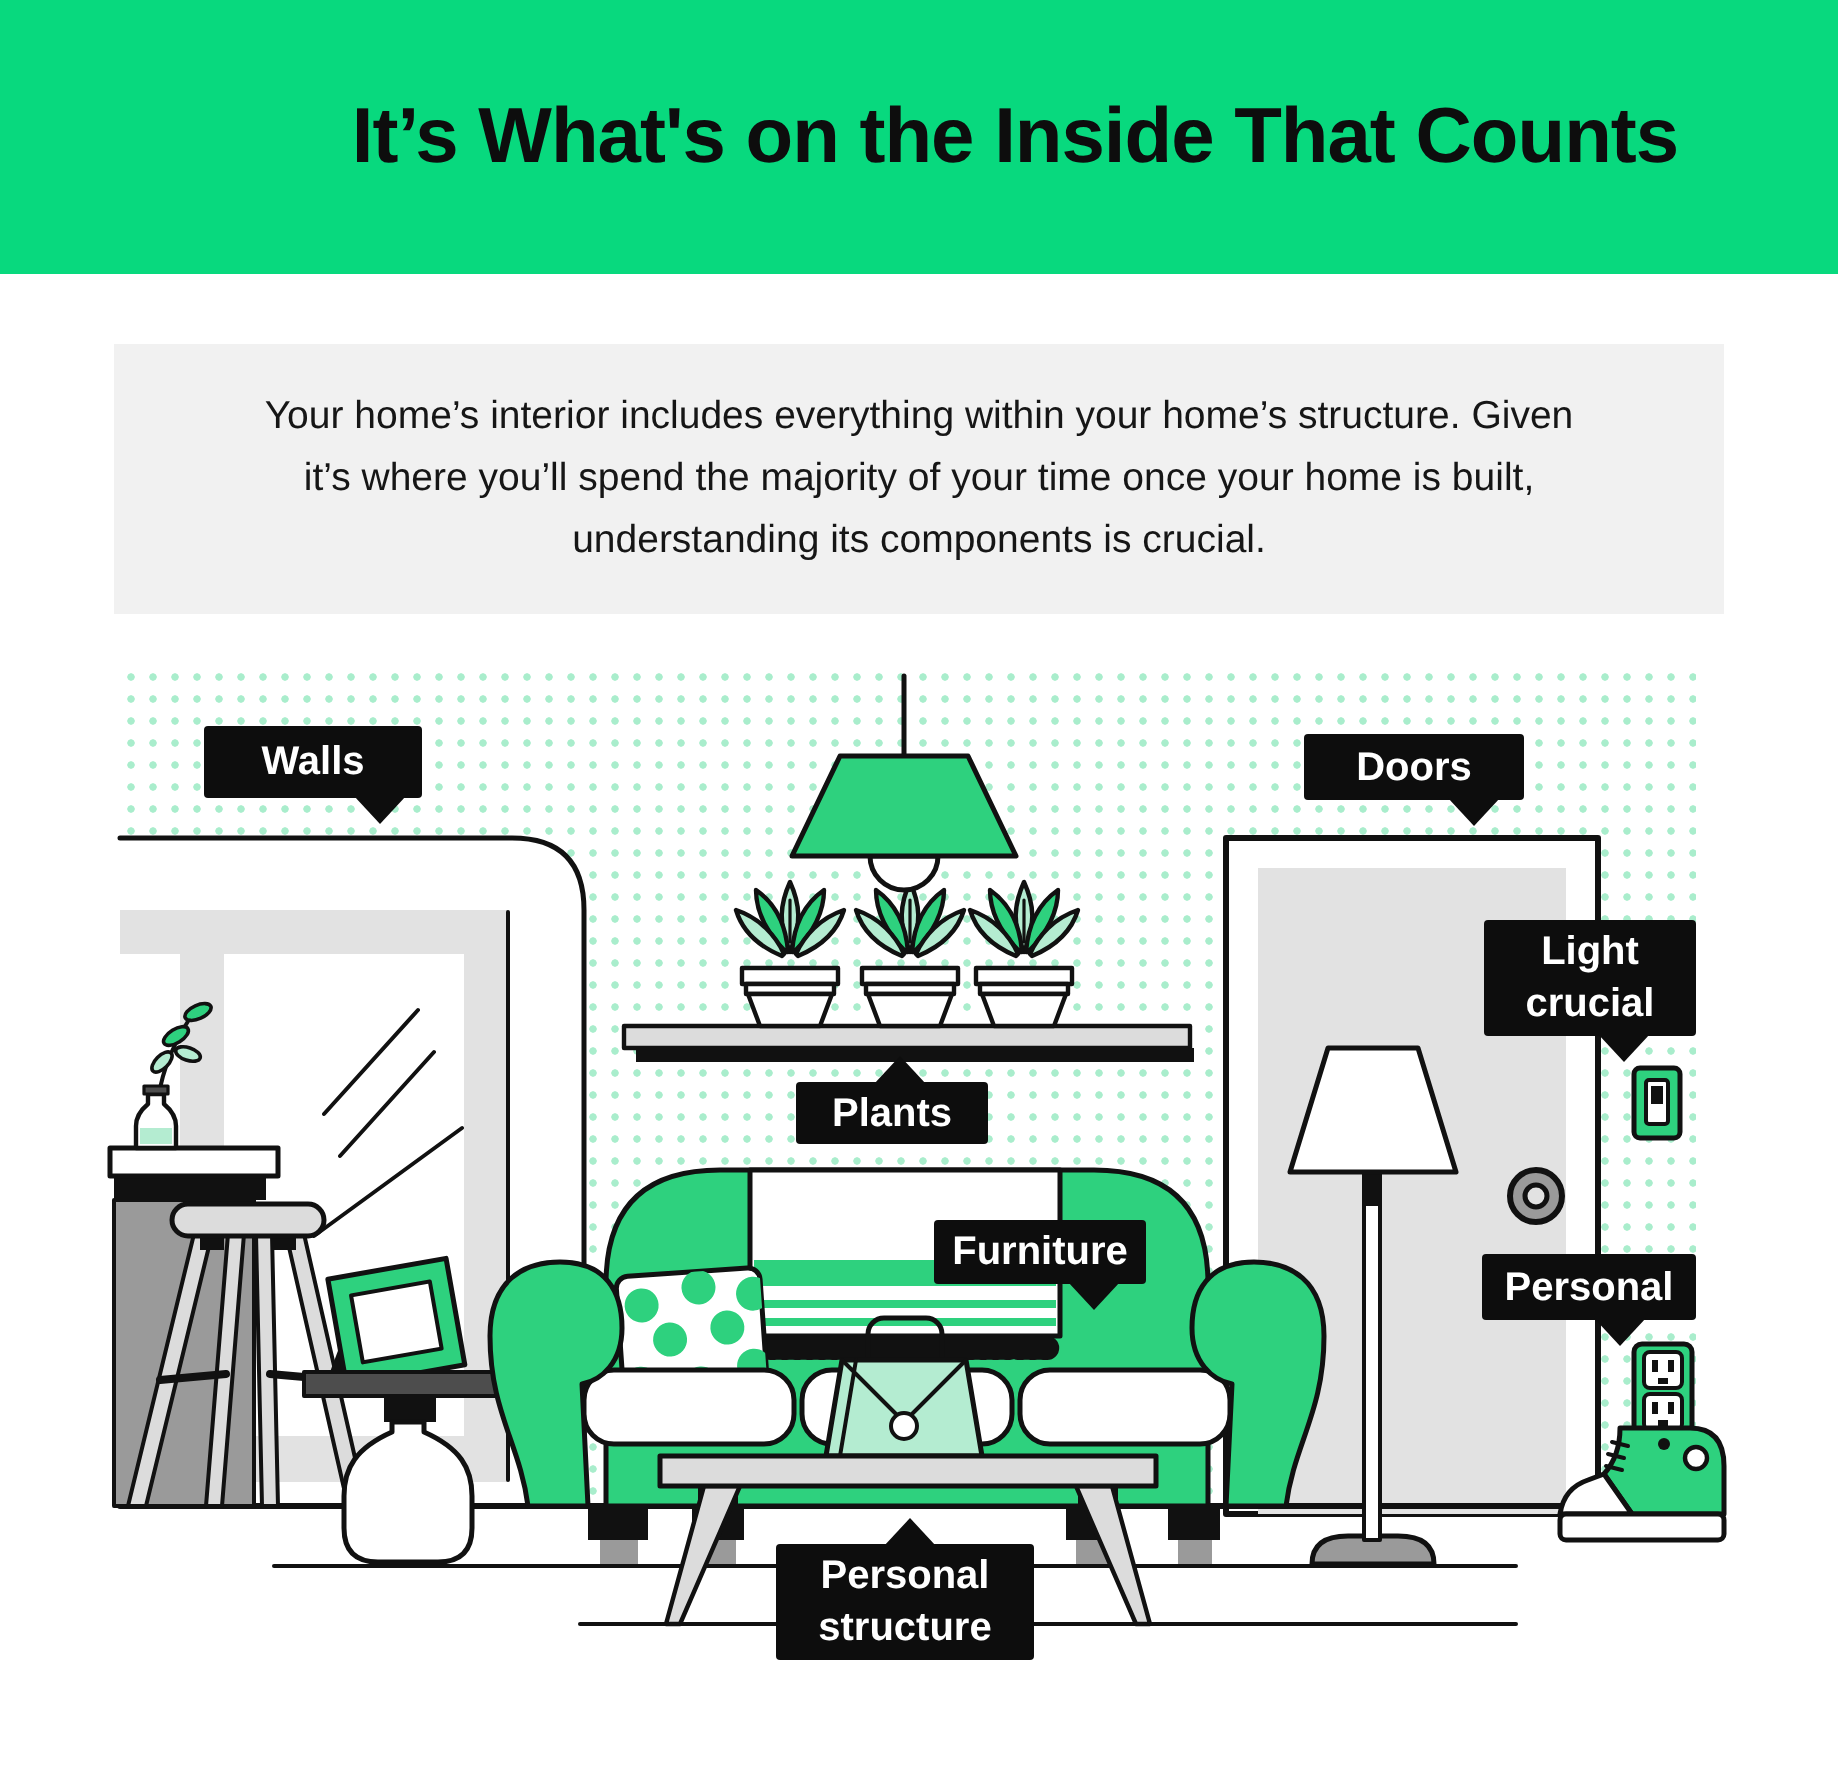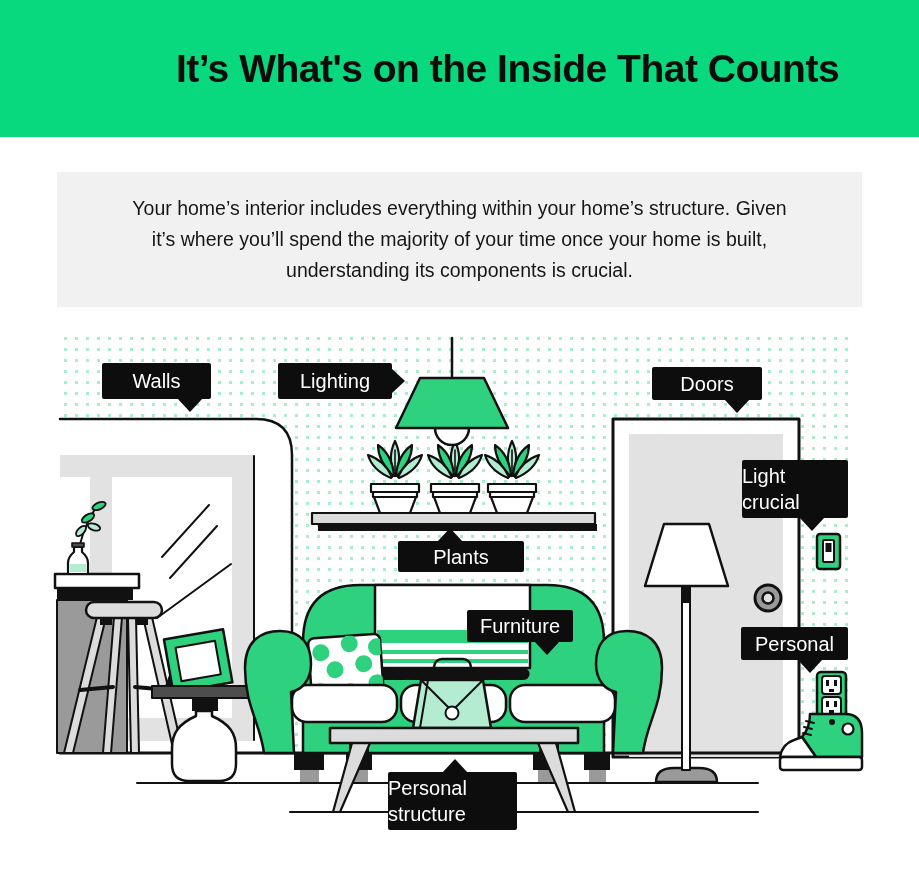--- a/index.html
+++ b/index.html
@@ -14,21 +14,21 @@
          display:flex;align-items:center;justify-content:center;}
   .intro p{margin:0;max-width:680px;text-align:center;font-size:19.5px;line-height:31px;color:#161616;}
   
   .dots{position:absolute;left:60px;top:333px;width:788px;height:421px;
         background-image:radial-gradient(circle, var(--dot-green) 1.7px, transparent 2px);
         background-size:11px 11px;}
   .art{position:absolute;left:0;top:0;}
   
   .tag{position:absolute;background:var(--label-bg);color:var(--label-text);border-radius:2px;
        display:flex;align-items:center;justify-content:center;z-index:6;}
-  .tag .tag-text{font-size:20px;line-height:1.3;display:block;}
+  .tag .tag-text{font-size:20px;line-height:1.3;text-align:center;display:block;font-weight:bold;}
   .pt{position:absolute;width:0;height:0;}
   .pt-down{bottom:-13px;border-left:13px solid transparent;border-right:13px solid transparent;
            border-top:14px solid var(--label-bg);}
   .pt-up{top:-13px;border-left:13px solid transparent;border-right:13px solid transparent;
          border-bottom:14px solid var(--label-bg);}
   .pt-right{right:-13px;top:50%;transform:translateY(-50%);
             border-top:13px solid transparent;border-bottom:13px solid transparent;
             border-left:14px solid var(--label-bg);}
   
   .ink{stroke:#111;fill:none;}
@@ -240,33 +240,29 @@
       <path class="ink" stroke-width="2" d="M806,721 L814,723 M804,727 L812,729 M803,733 L811,735"></path>
       <circle class="f-white ink" stroke-width="2.2" cx="848" cy="729" r="5.5"></circle>
       <circle class="f-ink" cx="832" cy="722" r="3"></circle>
     </g>
   </svg>
 
   <div class="tag" style="left:102px;top:363px;width:109px;height:36px">
     <span class="tag-text">Walls</span>
     <span class="pt pt-down" style="left:75px"></span>
   </div>
-  <div class="tag" style="left:278px;top:363px;width:114px;height:36px">
-    <span class="tag-text">Lighting</span>
-    <span class="pt pt-right"></span>
-  </div>
   <div class="tag" style="left:652px;top:367px;width:110px;height:33px">
     <span class="tag-text">Doors</span>
     <span class="pt pt-down" style="left:72px"></span>
   </div>
   <div class="tag" style="left:742px;top:460px;width:106px;height:58px">
     <span class="tag-text">Light crucial</span>
     <span class="pt pt-down" style="left:57px"></span>
   </div>
-  <div class="tag" style="left:398px;top:541px;width:126px;height:31px">
+  <div class="tag" style="left:398px;top:541px;width:96px;height:31px">
     <span class="tag-text">Plants</span>
     <span class="pt pt-up" style="left:39px"></span>
   </div>
   <div class="tag" style="left:467px;top:610px;width:106px;height:32px">
     <span class="tag-text">Furniture</span>
     <span class="pt pt-down" style="left:67px"></span>
   </div>
   <div class="tag" style="left:741px;top:627px;width:107px;height:33px">
     <span class="tag-text">Personal</span>
     <span class="pt pt-down" style="left:56px"></span>

